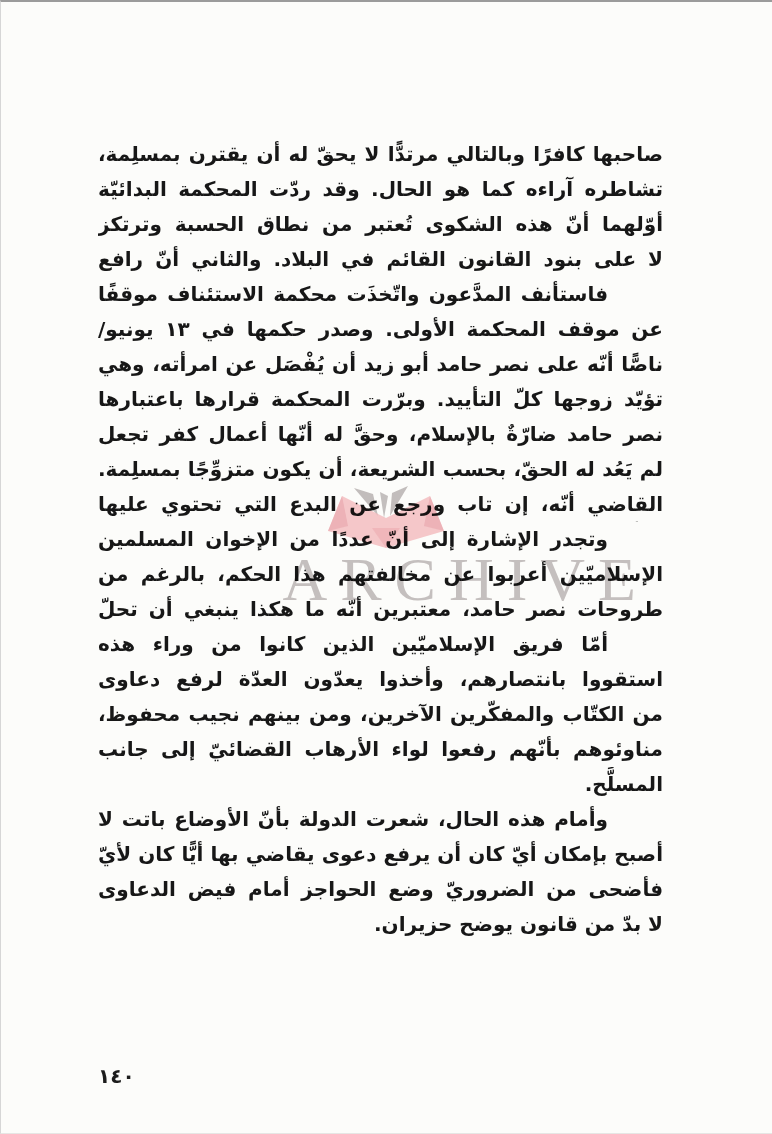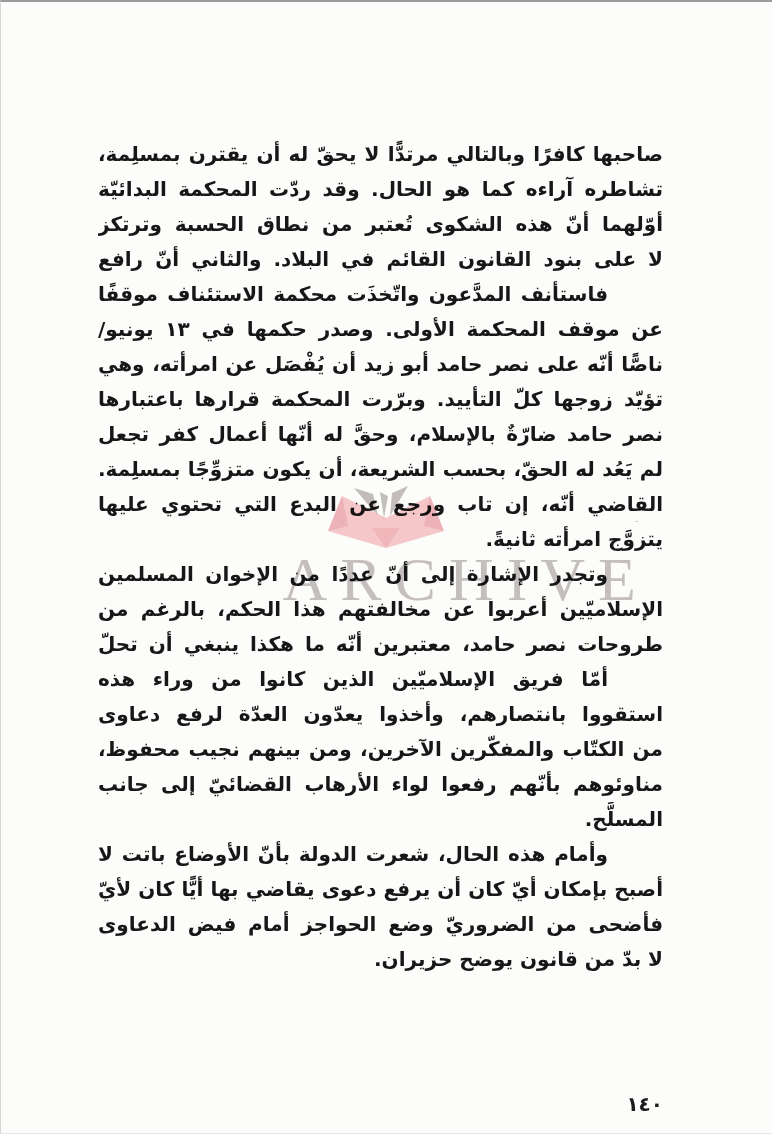--- a/index.html
+++ b/index.html
@@ -38,27 +38,26 @@
     text-align-last: justify;
     white-space: normal;
   }
   .line.last { text-align-last: right; }
   .line.indent { padding-right: 55px; }
   
   .page-number {
     position: absolute;
     left: 97px; top: 1062px;
     width: 565px;
-    text-align: right;
+    text-align: left;
     direction: rtl;
     font-size: 20px;
     font-weight: 700;
     color: #1c1c1c;
     font-family: "DejaVu Sans", sans-serif;
-    margin-top: 28px;
   }
   
   .watermark {
     position: absolute; inset: 0;
     pointer-events: none;
   }
   .wm-book {
     position: absolute;
     left: 317px; top: 482px;
     width: 140px; height: 80px;
@@ -103,21 +102,20 @@
         <div class="line">لا على بنود القانون القائم في البلاد. والثاني أنّ رافع الدعوى ليس ممّن</div>
       </div>
       <div class="para">
         <div class="line indent">فاستأنف المدَّعون واتّخذَت محكمة الاستئناف موقفًا يختلف كلّيًّا</div>
         <div class="line">عن موقف المحكمة الأولى. وصدر حكمها في ١٣ يونيو/ حزيران ١٩٩٥</div>
         <div class="line">ناصًّا أنّه على نصر حامد أبو زيد أن يُفْصَل عن امرأته، وهي من جهتها</div>
         <div class="line">تؤيّد زوجها كلّ التأييد. وبرّرت المحكمة قرارها باعتبارها أنّ مؤلّفات</div>
         <div class="line">نصر حامد ضارّةٌ بالإسلام، وحقَّ له أنّها أعمال كفر تجعل من كاتبها مرتدًّا</div>
         <div class="line">لم يَعُد له الحقّ، بحسب الشريعة، أن يكون متزوِّجًا بمسلِمة. وأوضح</div>
         <div class="line">القاضي أنّه، إن تاب ورجع عن البدع التي تحتوي عليها مؤلَّفاته، أن</div>
-        <div class="line last">يتزوَّج امرأته ثانيةً.</div>
       </div>
       <div class="para">
         <div class="line indent">وتجدر الإشارة إلى أنّ عددًا من الإخوان المسلمين وسواهم من</div>
         <div class="line">الإسلاميّين أعربوا عن مخالفتهم هذا الحكم، بالرغم من معارضتهم</div>
         <div class="line last">طروحات نصر حامد، معتبرين أنّه ما هكذا ينبغي أن تحلّ تلك القضايا.</div>
       </div>
       <div class="para">
         <div class="line indent">أمّا فريق الإسلاميّين الذين كانوا من وراء هذه الدعوى، فقد</div>
         <div class="line">استقووا بانتصارهم، وأخذوا يعدّون العدّة لرفع دعاوى تطال نحو أربعين</div>
         <div class="line">من الكتّاب والمفكّرين الآخرين، ومن بينهم نجيب محفوظ، فاتّهمهم</div>

